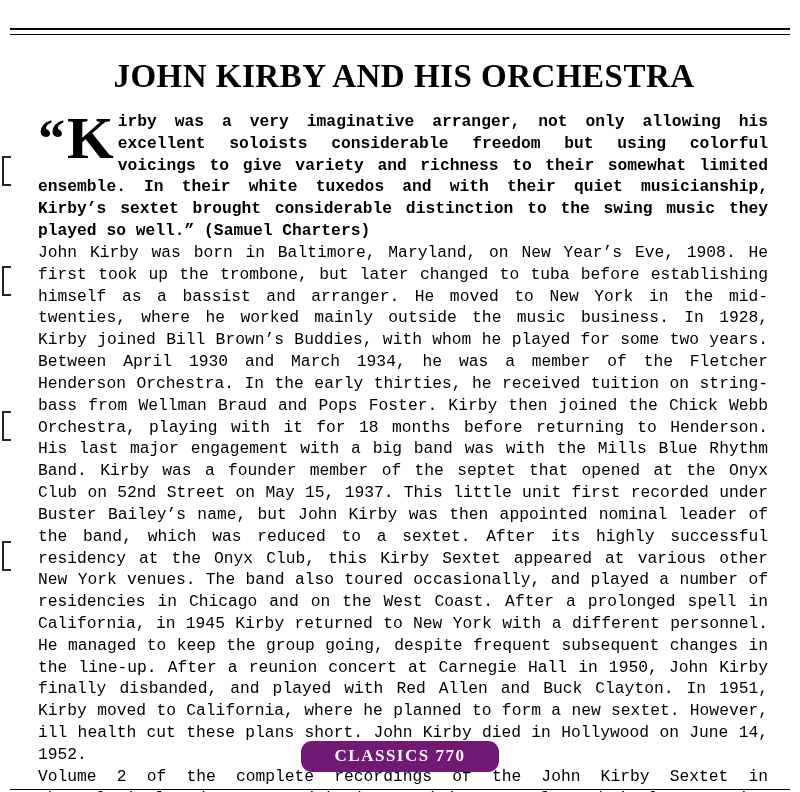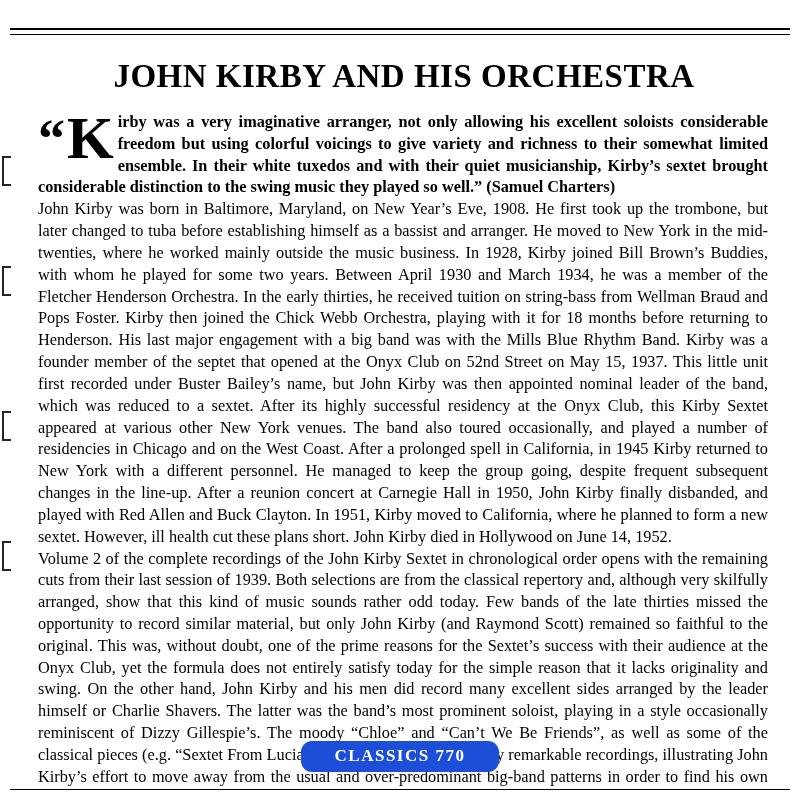--- a/index.html
+++ b/index.html
@@ -121,40 +121,40 @@
     font-weight: bold;
     line-height: 0.78;
     margin: 4px 4px 0 0;
     font-family: "Liberation Serif", serif;
   }
   p.body {
     font-size: 16.3px;
     line-height: 1.34;
     text-align: justify;
     margin: 0 2px 0 0;
-    font-family: Liberation Serif, serif;
+    font-family: Liberation Mono, monospace;
     hyphens: none;
   }
   p.body.quote {
     font-weight: bold;
     font-size: 16.3px;
   }
   p.body + p.body {
     margin-top: 0px;
   }
 
   .catalog-wrap {
     position: absolute;
     left: 0; right: 0;
     bottom: 36px;
     text-align: center;
   }
   .catalog {
     display: inline-block;
-    background: #1d4ed8;
+    background: #701a75;
     color: #fff;
     font-family: "Liberation Serif", serif;
     font-weight: bold;
     font-size: 17px;
     letter-spacing: 1.5px;
     padding: 5px 34px 6px 34px;
     border-radius: 11px;
   }
 </style>
 </head>

